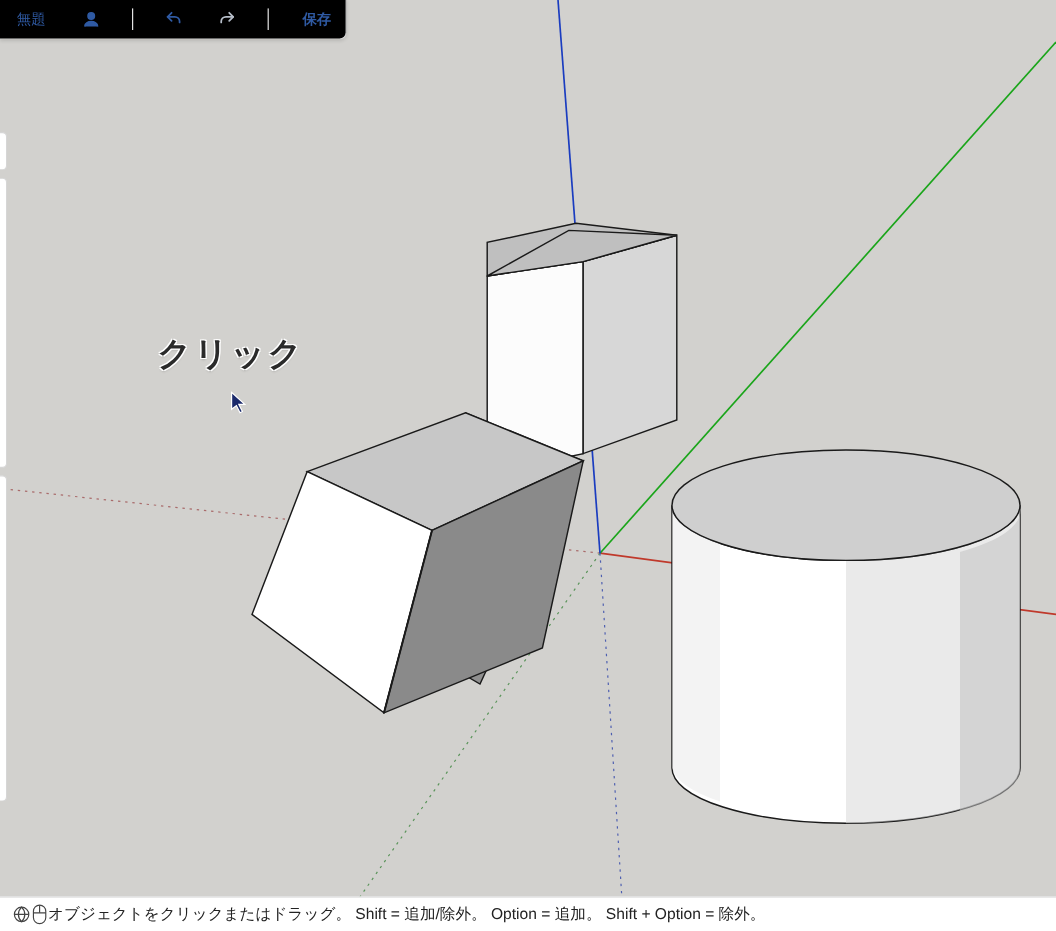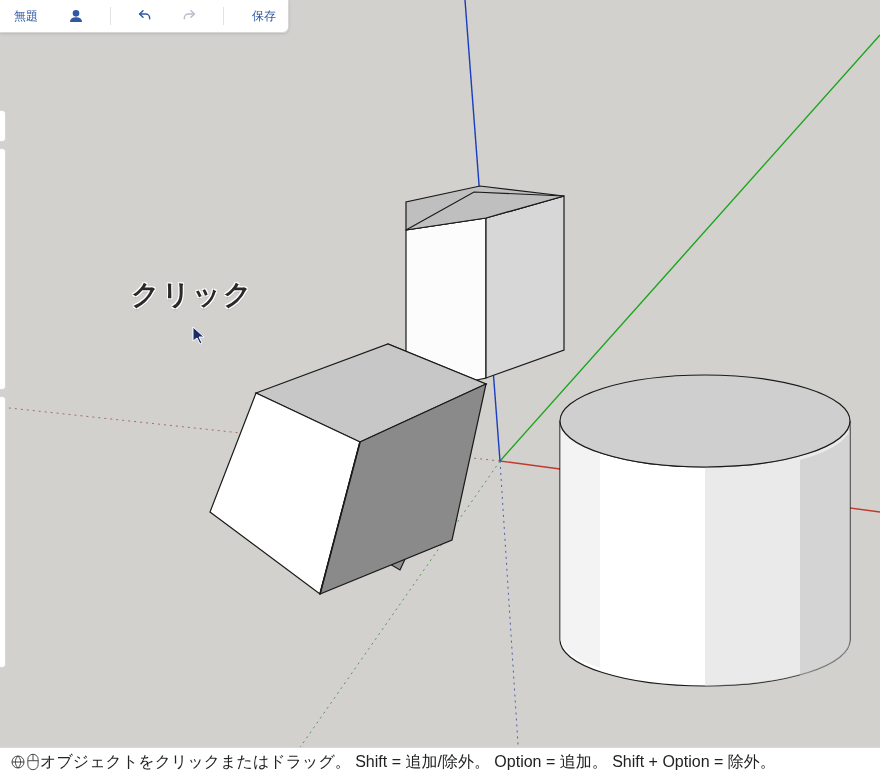--- a/index.html
+++ b/index.html
@@ -14,21 +14,21 @@
   .viewport {
     position: absolute;
     inset: 0;
     background: #d2d1ce;
   }
   .toolbar {
     position: absolute;
     top: 0;
     left: 0;
     height: 32px;
-    background: #ffffff;
+    background: #000000;
     border: 1px solid #d6d6d6;
     border-top: none;
     border-left: none;
     border-radius: 0 0 6px 0;
     box-shadow: 0 1px 3px rgba(0,0,0,0.12);
     display: flex;
     align-items: center;
     padding: 0 8px 0 10px;
     gap: 24px;
     font-size: 12px;
@@ -41,21 +41,21 @@
     display: flex;
     align-items: center;
     justify-content: center;
     min-width: 20px;
     height: 24px;
     cursor: pointer;
     color: #2f5aa3;
   }
   .toolbar .tb-item.disabled { color: #b6bec9; cursor: default; }
   .toolbar .title { color:#2f5aa3; font-weight:500; padding:0 4px; cursor:pointer;}
-  .toolbar .save { color:#2f5aa3; font-weight:400; padding:0 4px; cursor:pointer;}
+  .toolbar .save { color:#2f5aa3; font-weight:700; padding:0 4px; cursor:pointer;}
 
   .left-strip {
     position:absolute;
     left:0; top:110px;
     width:6px;
     height:560px;
     display:flex;
     flex-direction:column;
     gap:6px;
     z-index:40;
@@ -90,21 +90,21 @@
 
   .statusbar {
     position:absolute;
     left:0; right:0; bottom:0;
     height:28px;
     background:#ffffff;
     border-top:1px solid #d9d9d9;
     display:flex;
     align-items:center;
     padding:0 10px;
-    font-size:16px;
+    font-size:13px;
     color:#222;
     z-index:50;
   }
   .statusbar .sicon { color:#555; display:flex; align-items:center; }
 
   svg.scene {
     position:absolute;
     inset:0;
     width:880px;
     height:776px;

